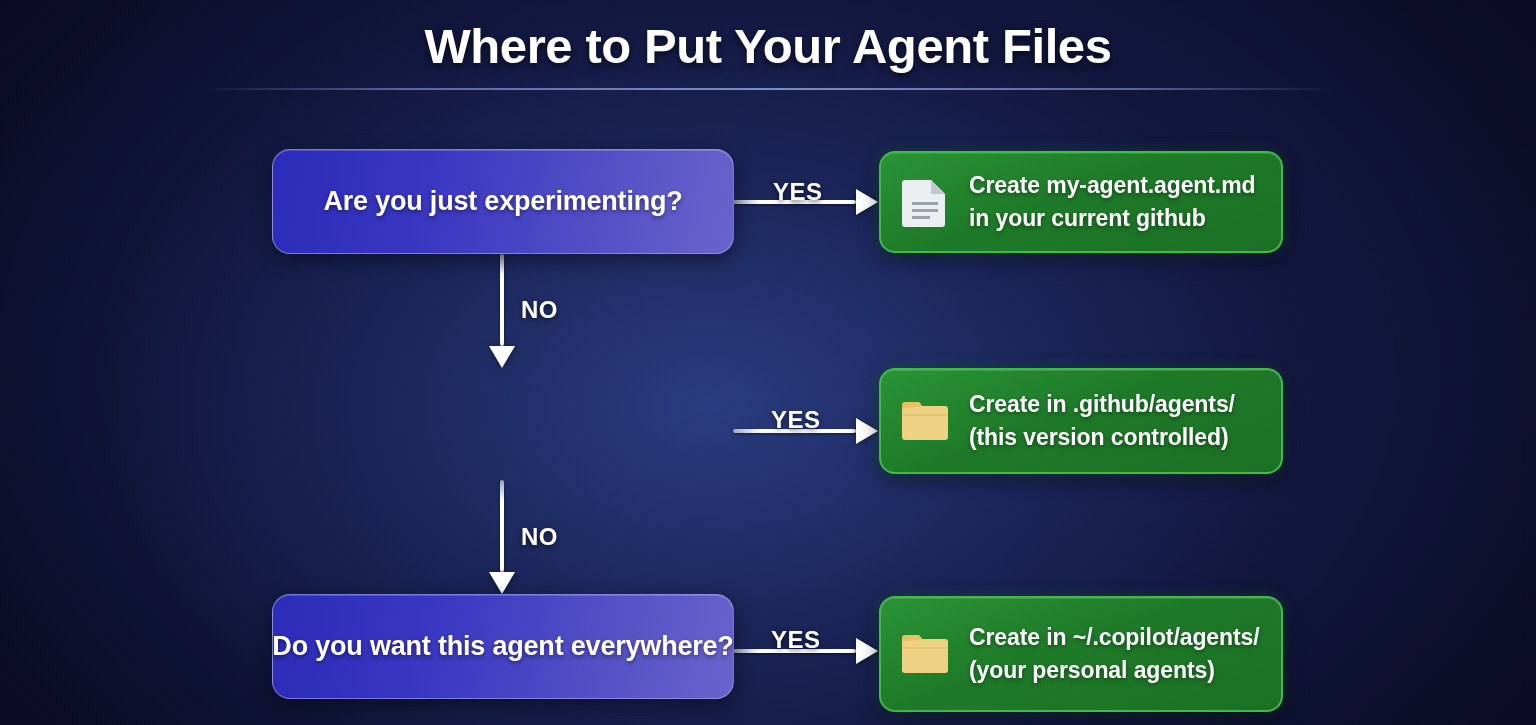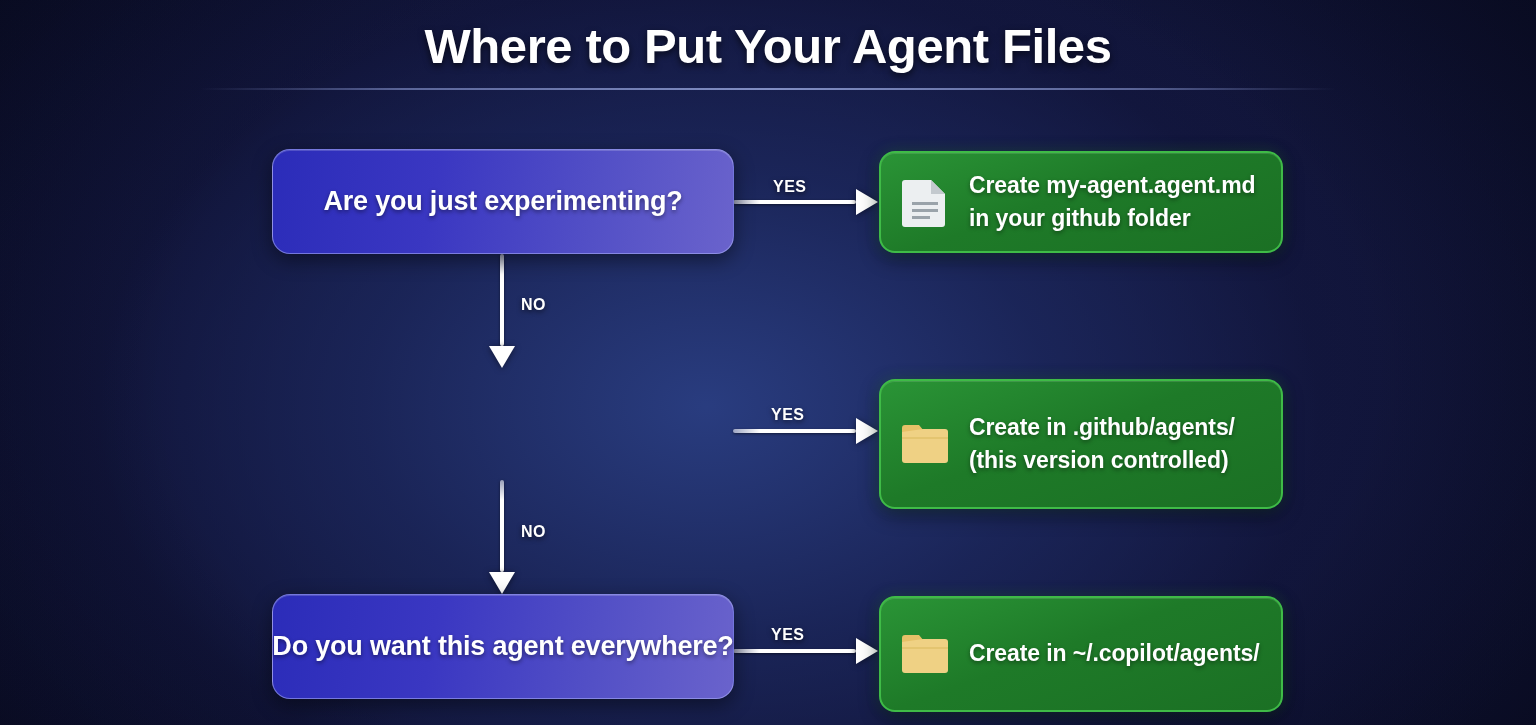--- a/index.html
+++ b/index.html
@@ -99,21 +99,21 @@
       inset 0 1px 0 rgba(255,255,255,0.12);
     display: flex;
     align-items: center;
     gap: 18px;
     padding: 0 18px;
     box-sizing: border-box;
     z-index: 4;
   }
 
   .o1 { top: 151px; height: 102px; }
-  .o2 { top: 379px; height: 130px; }
+  .o2 { top: 368px; height: 106px; }
   .o3 { top: 596px; height: 116px; }
 
   .outcome-text {
     font-size: 23px;
     font-weight: bold;
     color: #ffffff;
     line-height: 1.45;
     text-shadow: 0 2px 4px rgba(0,0,0,0.40);
     letter-spacing: -0.1px;
   }
@@ -173,21 +173,21 @@
     width: 0;
     height: 0;
     border-left: 13px solid transparent;
     border-right: 13px solid transparent;
     border-top: 22px solid #ffffff;
     filter: drop-shadow(0 1px 3px rgba(0,0,0,0.5));
   }
 
   .edge-label {
     position: absolute;
-    font-size: 16px;
+    font-size: 24px;
     font-weight: bold;
     color: #ffffff;
     text-shadow: 0 2px 5px rgba(0,0,0,0.6);
     letter-spacing: 0.5px;
     z-index: 4;
   }
 </style>
 </head>
 <body>
 
@@ -211,21 +211,21 @@
       <svg width="46" height="50" viewBox="0 0 46 50" xmlns="http://www.w3.org/2000/svg">
         <path d="M3 3 h26 l14 14 v30 a3 3 0 0 1 -3 3 h-37 a3 3 0 0 1 -3 -3 v-41 a3 3 0 0 1 3 -3 z" fill="#eceff1"></path>
         <path d="M29 3 l14 14 h-14 z" fill="#c3c9ce"></path>
         <rect x="10" y="25" width="26" height="3" fill="#9aa3aa"></rect>
         <rect x="10" y="32" width="26" height="3" fill="#9aa3aa"></rect>
         <rect x="10" y="39" width="18" height="3" fill="#9aa3aa"></rect>
       </svg>
     </span>
     <span class="outcome-text">
       <span>Create my-agent.agent.md</span><br>
-      <span>in your github folder</span>
+      <span>in your current github</span>
     </span>
   </div>
 
   <div class="arrow-v" style="left:489px; top:254px; height:114px;">
     <div class="shaft" style="height:92px;"></div>
     <div class="head" style="top:92px;"></div>
   </div>
   <div class="edge-label" style="left:521px; top:296px;">NO</div>
 
 
@@ -268,16 +268,17 @@
   <div class="outcome o3">
     <span class="outcome-icon">
       <svg width="52" height="46" viewBox="0 0 52 46" xmlns="http://www.w3.org/2000/svg">
         <path d="M3 7 a3 3 0 0 1 3 -3 h14 l5 6 h4 v6 h-26 z" fill="#e6c168"></path>
         <path d="M24 8 h22 a3 3 0 0 1 3 3 v28 a3 3 0 0 1 -3 3 h-40 a3 3 0 0 1 -3 -3 v-28 z" fill="#efd184"></path>
         <path d="M3 16 h46 v2 h-46 z" fill="#d9b95c" opacity="0.5"></path>
       </svg>
     </span>
     <span class="outcome-text">
       <span>Create in ~/.copilot/agents/</span><br>
+      <span>(your personal agents)</span>
     </span>
   </div>
 
 </div>
 
 </body></html>

